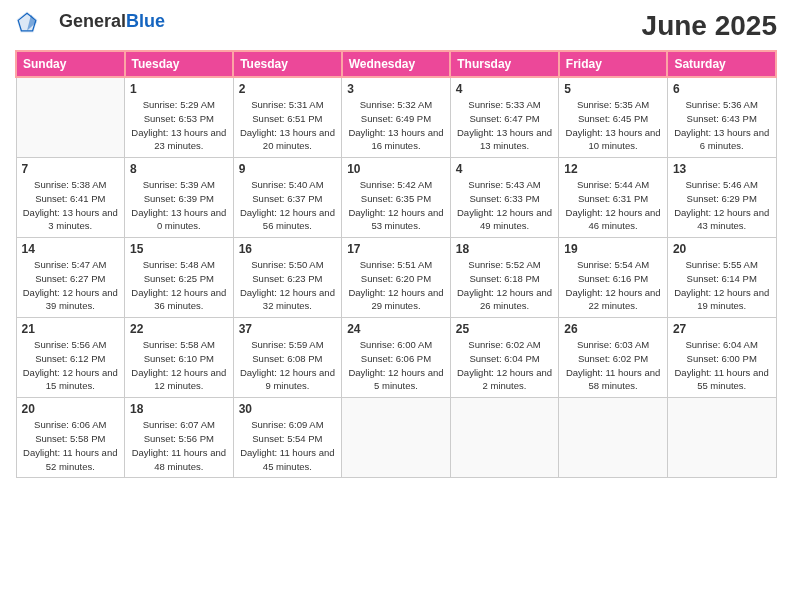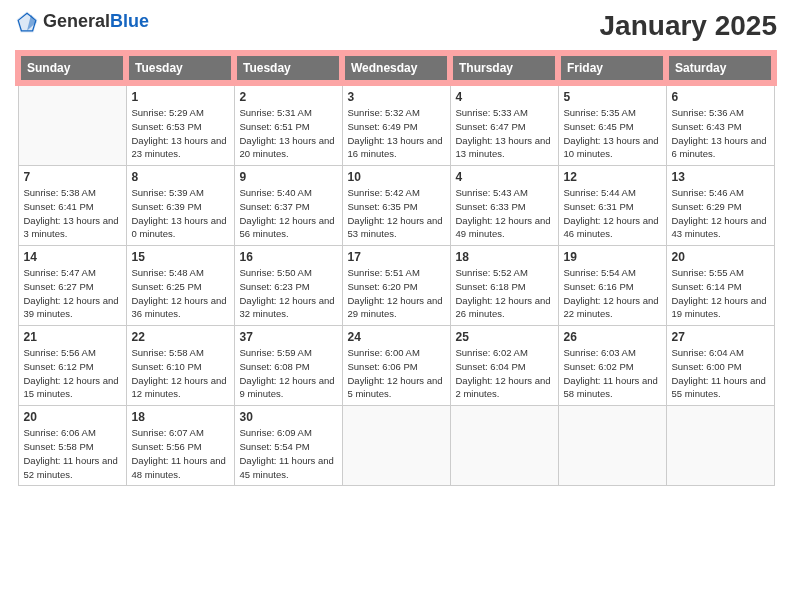--- a/index.html
+++ b/index.html
@@ -18,21 +18,21 @@
     }
     .header {
       display: flex;
       justify-content: space-between;
       align-items: flex-start;
       margin-bottom: 8px;
     }
     .logo {
       display: flex;
       align-items: center;
-      gap: 4px;
+      gap: 20px;
     }
     .logo-text {
       font-size: 18px;
       font-weight: bold;
       line-height: 1.1;
     }
     .logo-general { color: #333; }
     .logo-blue { color: #1565C0; }
     .logo-icon {
       width: 24px;
@@ -49,27 +49,27 @@
     .subtitle {
       font-size: 14px;
       color: #555;
     }
     .calendar {
       width: 100%;
       border-collapse: collapse;
       border: 1px solid #ccc;
     }
     .calendar th {
-      background: #737373;
+      background: #ec4899;
       color: #fff;
       text-align: left;
       padding: 5px 6px;
       font-size: 12px;
       font-weight: bold;
-      border: 6px solid #fca5a5;
+      border: 2px solid #fca5a5;
     }
     .calendar td {
       vertical-align: top;
       padding: 4px 5px;
       border: 1px solid #ccc;
       width: calc(100% / 7);
       height: 80px;
       background: #fff;
       font-size: 9.5px;
       color: #333;
@@ -78,41 +78,42 @@
       background: #f9f9f9;
     }
     .day-num {
       font-size: 12px;
       font-weight: bold;
       margin-bottom: 2px;
       display: block;
     }
     .cell-text {
       line-height: 1.45;
+      text-align: center;
     }
   </style>
 </head>
 <body>
 
 <div class="page">
   <div class="header">
     <div class="logo">
       <svg class="logo-icon" viewBox="0 0 30 30">
         <polygon points="15,2 28,12 23,28 7,28 2,12" fill="#1565C0" opacity="0.15"></polygon>
         <polygon points="15,4 26,13 22,26 8,26 4,13" fill="none" stroke="#1565C0" stroke-width="1.5"></polygon>
         <polygon points="20,6 27,15 15,26" fill="#1565C0" opacity="0.5"></polygon>
       </svg>
       <div>
         <div class="logo-text">
           <span class="logo-general">General</span><span class="logo-blue">Blue</span>
         </div>
       </div>
     </div>
     <div class="title-block">
-      <div class="month-title">January 2025</div>
+      <div class="month-title">June 2025</div>
     </div>
   </div>
 
   <table class="calendar">
     <thead>
       <tr>
       <th>Sunday</th>
           <th>Tuesday</th>
           <th>Tuesday</th>
           <th>Wednesday</th>

